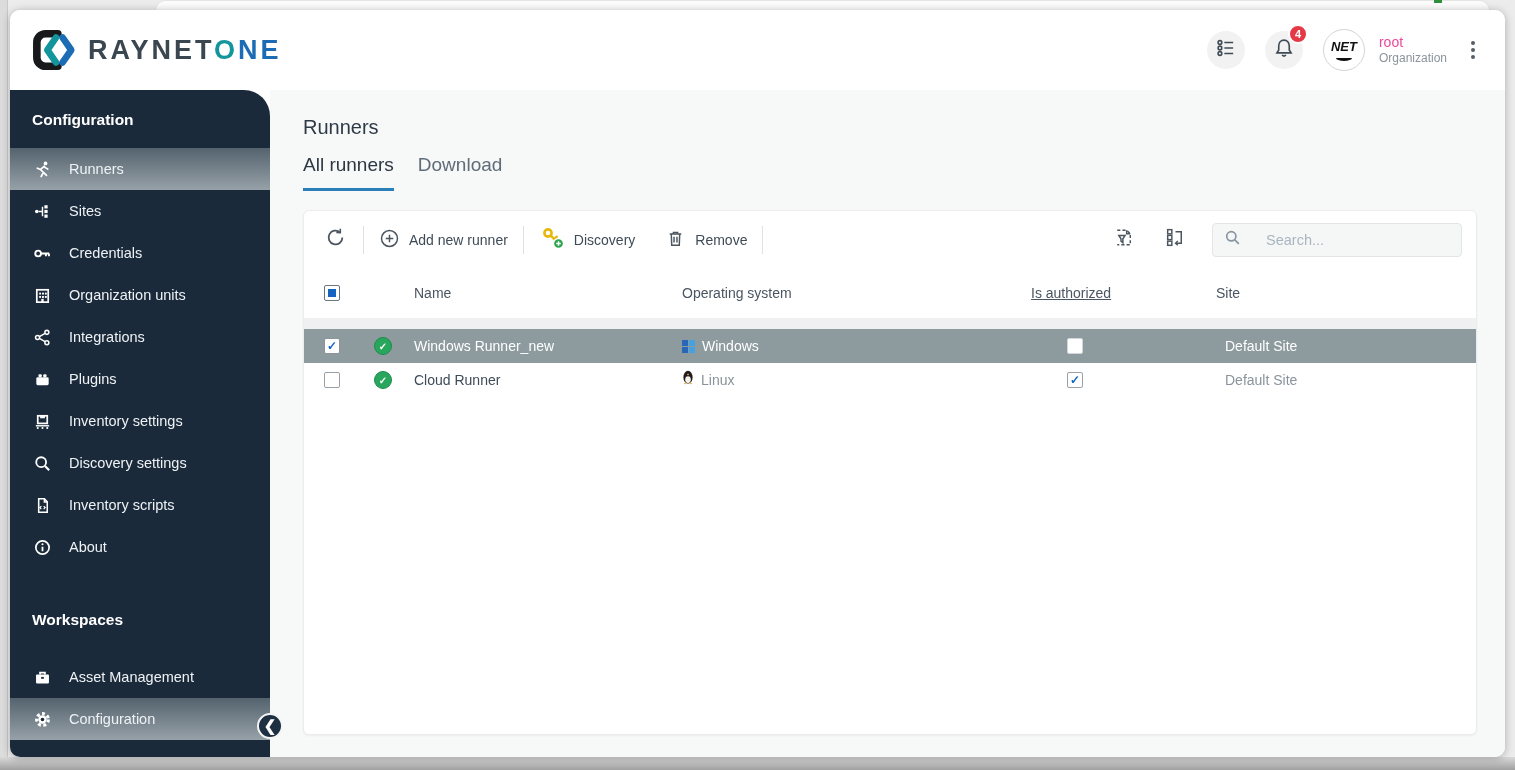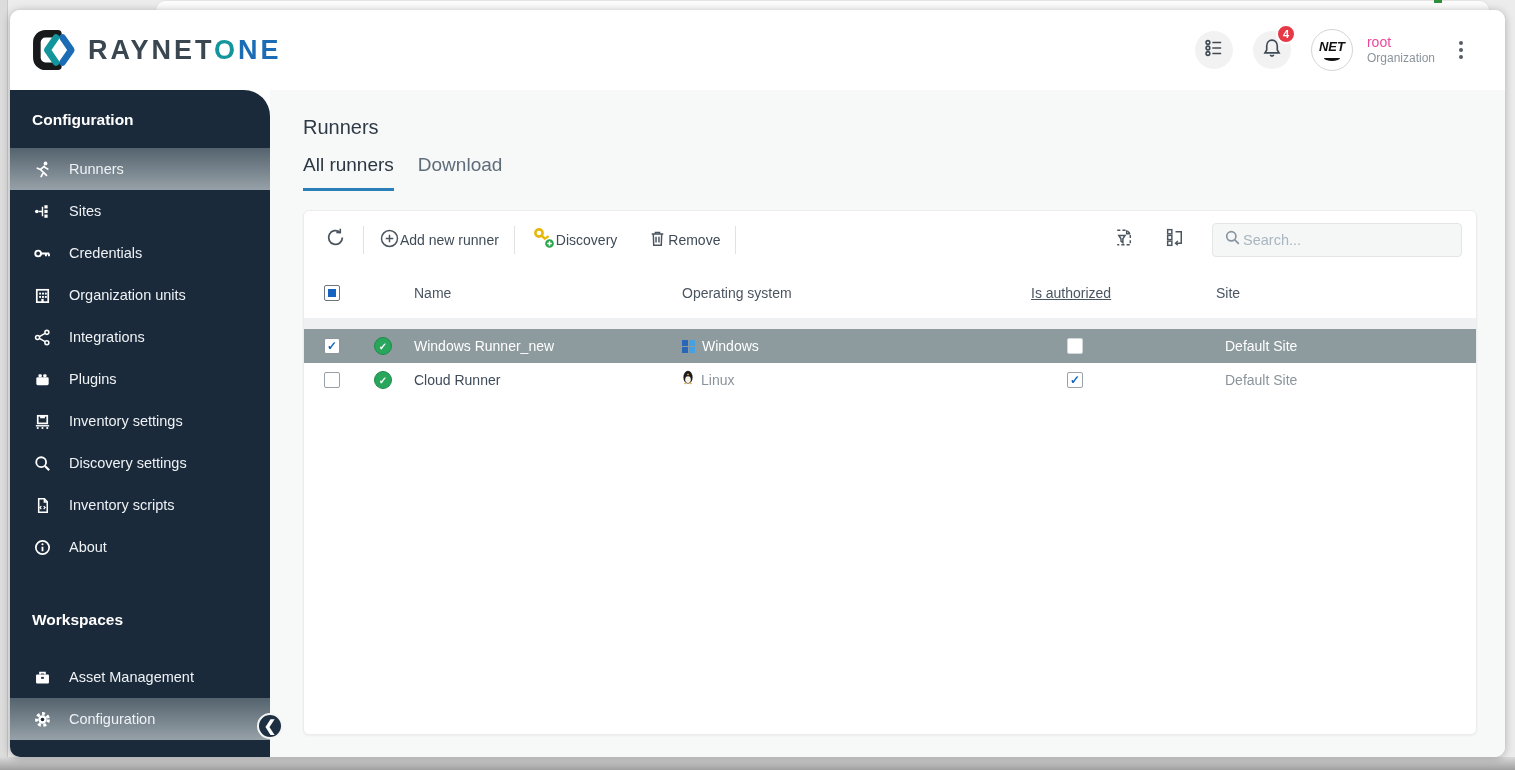--- a/index.html
+++ b/index.html
@@ -9,21 +9,21 @@
   
   .left-strip { position:absolute; left:0; top:0; width:8px; height:770px; background:#dcdcdc; border-right:1px solid #c9c9c9; }
   .top-tab { position:absolute; left:155px; top:0; width:1335px; height:10px; background:#fcfcfc; border:1px solid #e4e4e4; border-bottom:none; border-radius:10px 10px 0 0; }
   .green-dot { position:absolute; left:1434px; top:0; width:8px; height:3px; background:#2f8f3c; }
   .bottom-strip { position:absolute; left:0; top:757px; width:1515px; height:13px; background:linear-gradient(#dadada,#a0a0a0); }
 
   
   .app { position:absolute; left:10px; top:10px; width:1495px; height:747px; background:#ffffff; border-radius:10px; box-shadow:0 1px 8px rgba(0,0,0,.28); overflow:hidden; }
 
   
-  .app-header { position:absolute; left:0; top:0; width:100%; height:80px; background:#fff; display:flex; align-items:center; padding:0 38px 0 22px; }
+  .app-header { position:absolute; left:0; top:0; width:100%; height:80px; background:#fff; display:flex; align-items:center; padding:0 26px 0 22px; }
   .logo { display:flex; align-items:center; gap:10px; }
   .logo-text { font-size:27px; font-weight:bold; letter-spacing:3px; color:#3a4750; }
   .logo-text .t { color:#13969b; } .logo-text .b { color:#1b6cb5; }
   .header-right { margin-left:auto; display:flex; align-items:center; gap:20px; }
   .circle-btn { position:relative; width:38px; height:38px; border-radius:50%; background:#f2f2f2; display:flex; align-items:center; justify-content:center; cursor:pointer; }
   .badge { position:absolute; top:-7px; right:-5px; min-width:20px; height:20px; border-radius:50%; background:#e53945; border:2px solid #fff; color:#fff; font-size:11px; font-weight:bold; display:flex; align-items:center; justify-content:center; }
   .avatar { width:42px; height:42px; border-radius:50%; background:#fff; border:1px solid #d5d5d5; display:flex; flex-direction:column; align-items:center; justify-content:center; font-style:italic; font-weight:bold; font-size:13px; color:#111; overflow:hidden; }
   .avatar .arc { width:16px; height:6px; border-bottom:3px solid #111; border-radius:0 0 50% 50%; margin-top:1px; }
   .user-block { line-height:1.25; margin-left:-6px; }
   .user-name { font-size:14px; color:#ec4899; }
@@ -47,23 +47,23 @@
   .tabs { position:absolute; left:33px; top:64px; display:flex; gap:24px; font-size:19px; }
   .tab { padding-bottom:12px; cursor:pointer; color:#5f6c79; }
   .tab.active { color:#2c3744; border-bottom:3px solid #2b7fb8; }
 
   .card { position:absolute; left:33px; top:120px; width:1174px; height:525px; background:#fff; border:1px solid #ececec; border-radius:6px; box-shadow:0 1px 2px rgba(0,0,0,.05); overflow:hidden; }
 
   
   .toolbar { height:57px; display:flex; align-items:center; padding:0 14px 0 16px; }
   .tb-icon-btn { width:30px; height:30px; display:flex; align-items:center; justify-content:center; cursor:pointer; }
   .tb-sep { width:1px; height:28px; background:#dfe2e5; margin:0 13px; }
-  .tb-btn { display:flex; align-items:center; font-size:14px; color:#3f4b57; cursor:pointer; padding:4px 2px; }
+  .tb-btn { display:flex; align-items:center; gap:9px; font-size:14px; color:#3f4b57; cursor:pointer; padding:4px 2px; }
   .tb-right { margin-left:auto; display:flex; align-items:center; gap:22px; }
-  .search-box { width:250px; height:34px; background:#f5f6f6; border:1px solid #e3e5e6; border-radius:4px; display:flex; align-items:center; gap:2px; padding:0 11px; }
+  .search-box { width:250px; height:34px; background:#f5f6f6; border:1px solid #e3e5e6; border-radius:4px; display:flex; align-items:center; gap:25px; padding:0 11px; }
   .search-box input { border:none; outline:none; background:transparent; font-size:14.5px; color:#3f4b57; width:180px; font-family:"Liberation Sans",sans-serif; }
   .search-box input::placeholder { color:#a9b6c0; }
 
   
   .thead { position:relative; height:50px; font-size:14px; color:#4a5562; }
   .thead .cell { position:absolute; top:0; line-height:50px; }
   .tdivider { height:11px; background:#eef0f2; }
   .trow { position:relative; height:34px; font-size:14px; }
   .trow.selected { background:#8d9a9e; color:#fff; }
   .trow.normal { background:#fff; color:#3f4b59; }

